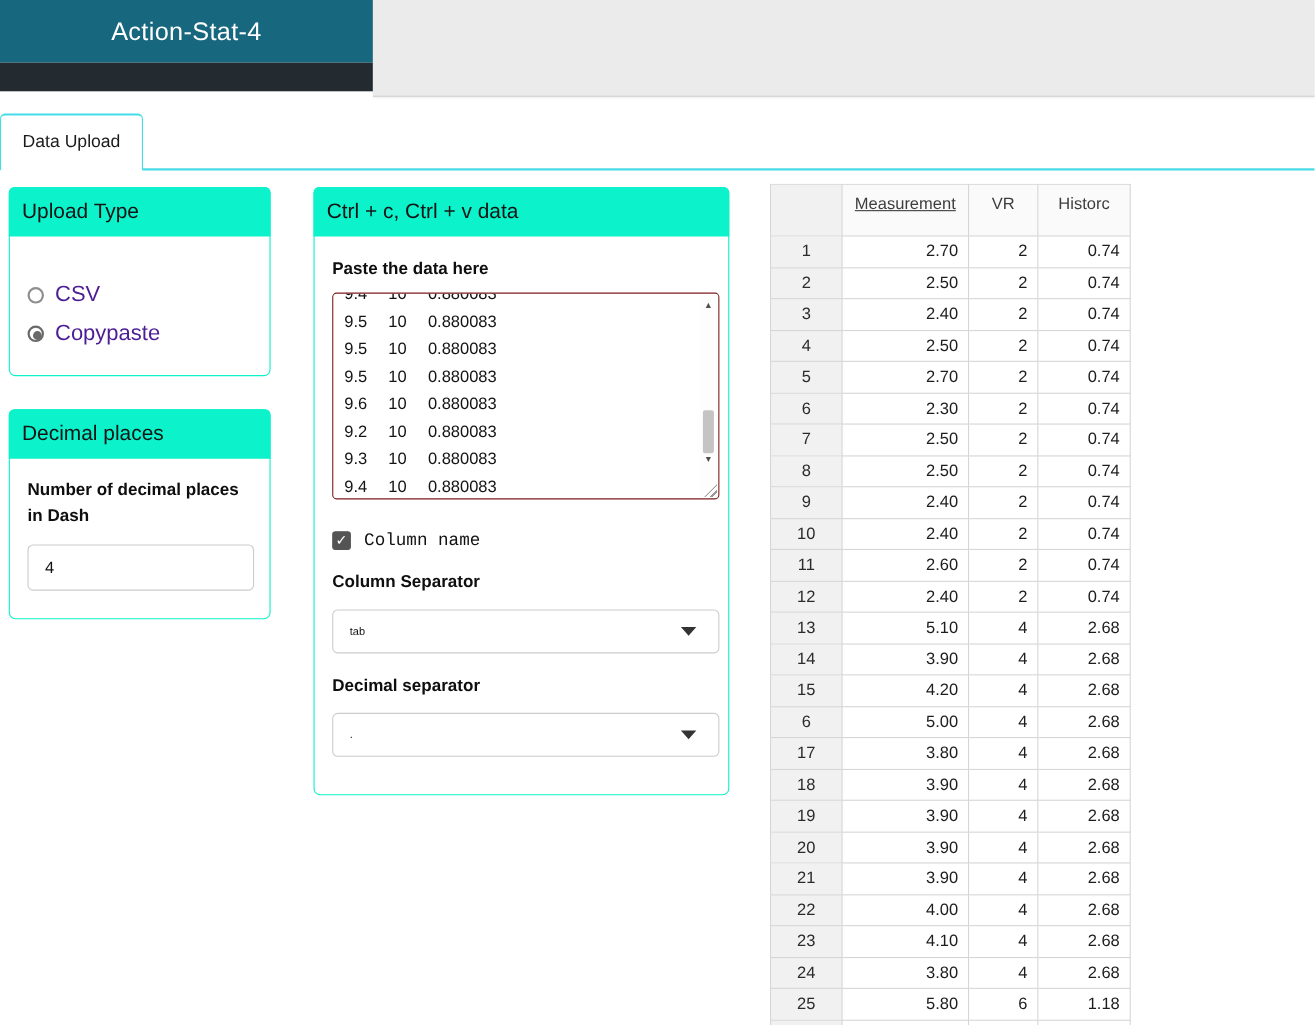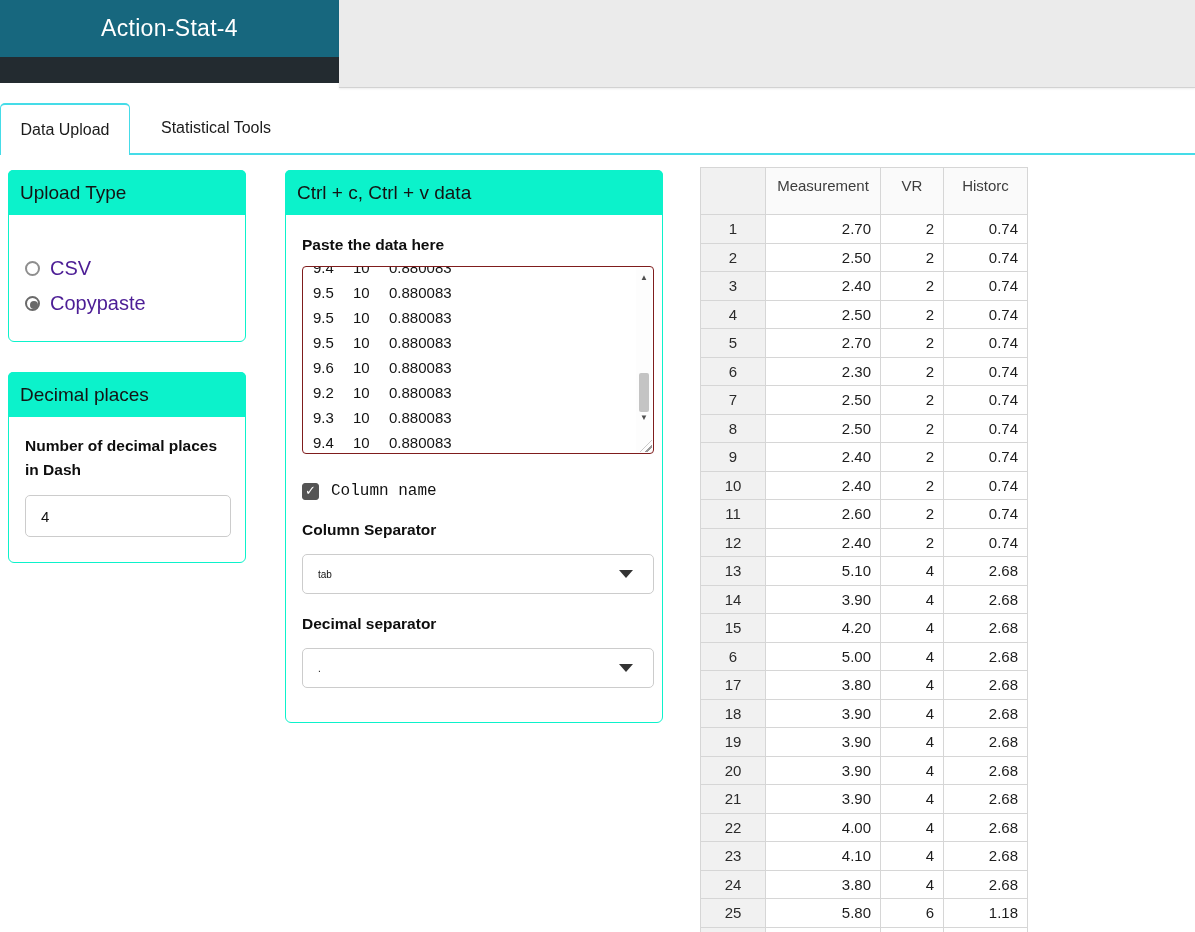--- a/index.html
+++ b/index.html
@@ -102,21 +102,20 @@
 <body>
 
 <div class="hdr-teal">
   <span class="hdr-title">Action-Stat-4</span>
 </div>
 <div class="hdr-dark"></div>
 <div class="hdr-gray"></div>
 
 <div class="tabbar">
   <div class="tab active">Data Upload</div>
-  <div class="tab inactive">Statistical Tools</div>
   <div class="tab-filler"></div>
 </div>
 
 <div class="card card-upload">
   <div class="card-head">Upload Type</div>
   <div class="radio-options">
       <div class="radio-row">
         <span class="radio"></span>
         <span class="radio-label">CSV</span>
       </div>
@@ -176,21 +175,21 @@
       <span class="caret"></span>
     </div>
   </div>
 </div>
 
 <div class="tbl-wrap">
   <table>
     <thead>
         <tr>
           <th class="idx" style="width: 65px;"></th>
-          <th style="width: 115px;">Measurement</th>
+          <th style="width: 115px; text-decoration: underline;">Measurement</th>
           <th style="width: 63px;">VR</th>
           <th style="width: 84px;">Historc</th>
         </tr>
       </thead>
     <tbody>
         <tr>
           <th>1</th>
           <td>2.70</td>
           <td>2</td>
           <td>0.74</td>

